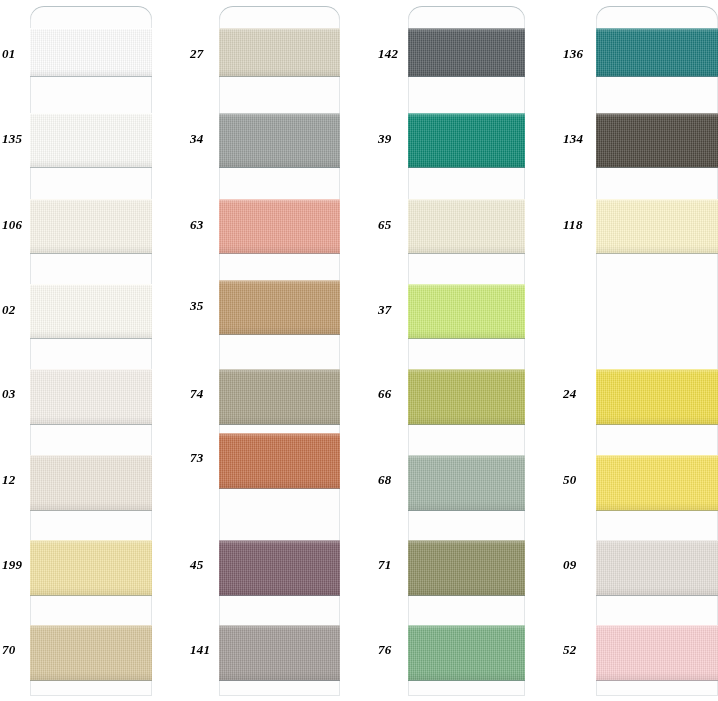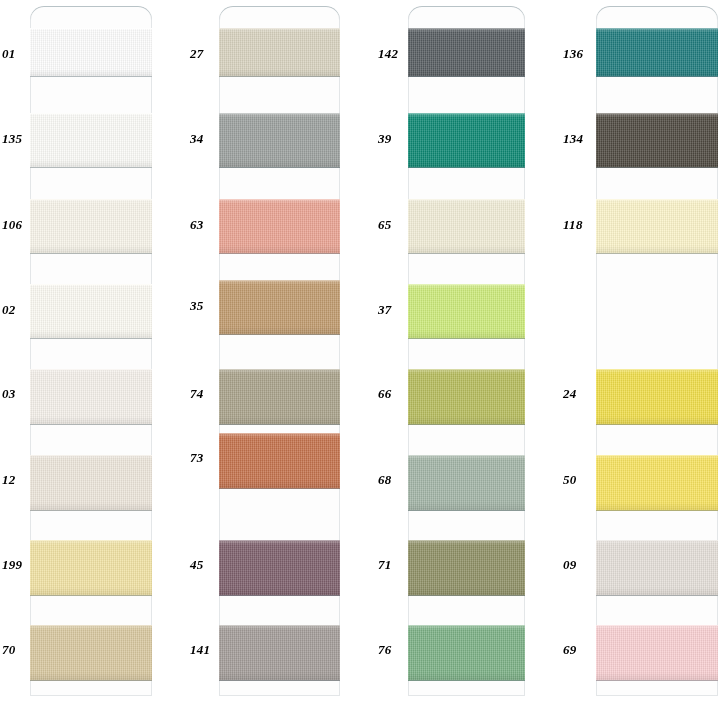--- a/index.html
+++ b/index.html
@@ -233,16 +233,16 @@
       <div class="swatch-row" style="top: 455px; height: 56px;">
         <div class="swatch-chip" title="32" style="left: 596px; width: 122px; background-color: rgb(247, 226, 95);"></div>
         <div class="swatch-label" style="left: 563px; top: 18px;">50</div>
       </div>
       <div class="swatch-row" style="top: 540px; height: 56px;">
         <div class="swatch-chip" title="09" style="left: 596px; width: 122px; background-color: rgb(228, 222, 216);"></div>
         <div class="swatch-label" style="left: 563px; top: 18px;">09</div>
       </div>
       <div class="swatch-row" style="top: 625px; height: 56px;">
         <div class="swatch-chip" title="52" style="left: 596px; width: 122px; background-color: rgb(248, 207, 209);"></div>
-        <div class="swatch-label" style="left: 563px; top: 18px;">69</div>
+        <div class="swatch-label" style="left: 563px; top: 18px;">52</div>
       </div>
     </div>
   </div>
 
 </body></html>

